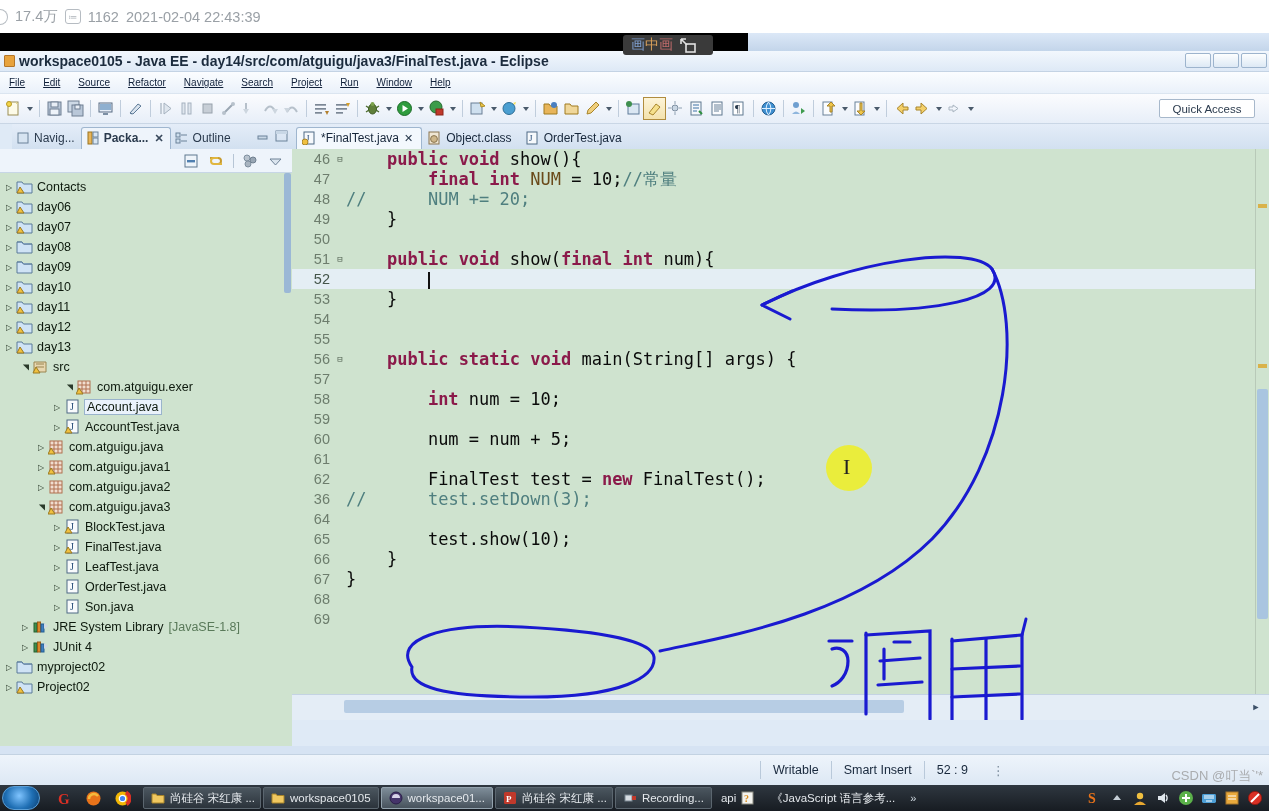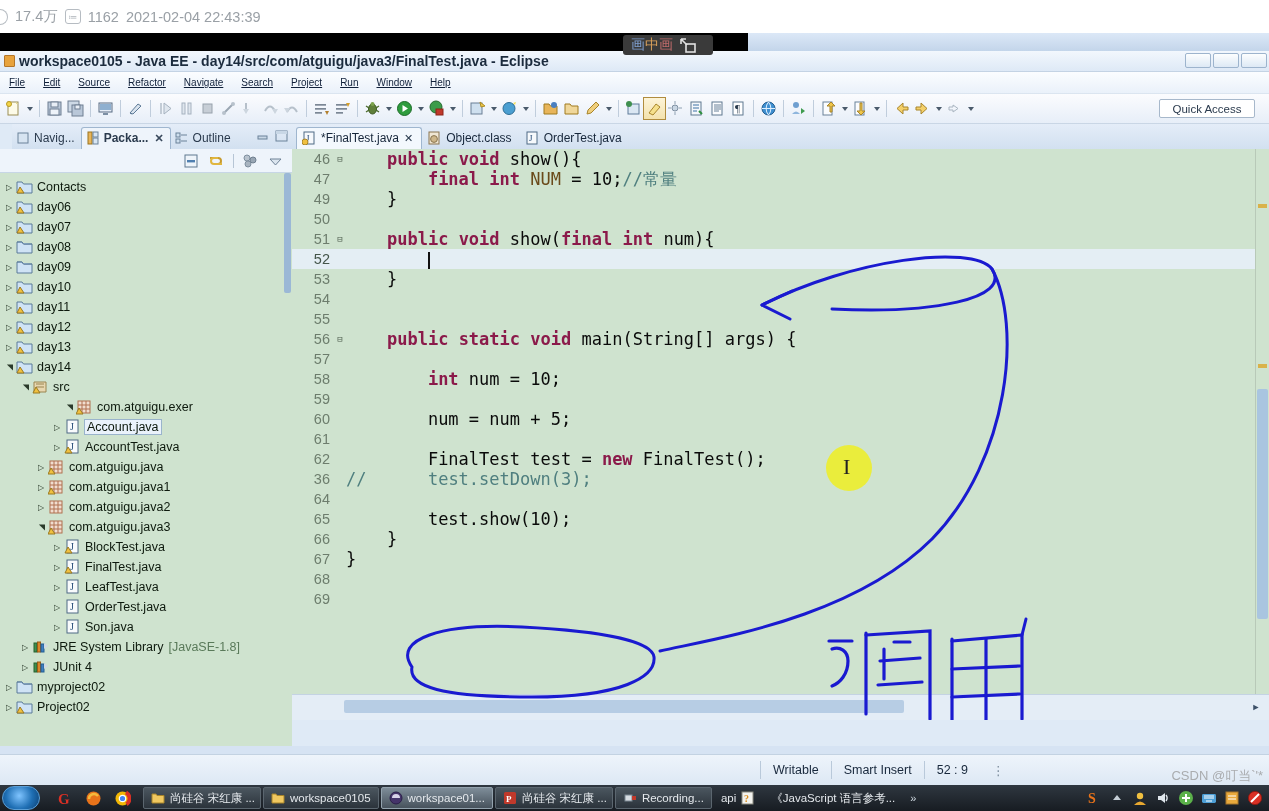--- a/index.html
+++ b/index.html
@@ -699,28 +699,20 @@
               <span class="tlabel">day12</span>
             </div>
             <div class="trow" style="padding-left: 2px;">
               <span class="twist">▷</span>
               <span class="tico"><svg width="17" height="16">
                   <path d="M1 3 h5 l1.5 2 H16 v9 H1 Z" fill="#cfe3f5" stroke="#5b7b99"></path>
                   <path d="M2 6 L6 12 L-1 12 Z" fill="#f0c040" stroke="#9a7a20" transform="translate(2,2)"></path>
                 </svg></span>
               <span class="tlabel">day13</span>
             </div>
-            <div class="trow" style="padding-left: 2px;">
-              <span class="twist" style="transform: rotate(-90deg);">◢</span>
-              <span class="tico"><svg width="17" height="16">
-                  <path d="M1 3 h5 l1.5 2 H16 v9 H1 Z" fill="#cfe3f5" stroke="#5b7b99"></path>
-                  <path d="M2 6 L6 12 L-1 12 Z" fill="#f0c040" stroke="#9a7a20" transform="translate(2,2)"></path>
-                </svg></span>
-              <span class="tlabel">day14</span>
-            </div>
             <div class="trow" style="padding-left: 18px;">
               <span class="twist" style="transform: rotate(-90deg);">◢</span>
               <span class="tico"><svg width="17" height="16">
                   <path d="M2 3 h12 v10 H2 Z" fill="#e8d7b0" stroke="#9a8550"></path>
                   <path d="M4 5 h8 M4 8 h8" stroke="#9a8550"></path>
                   <path d="M2 8 L6 14 L-1 14 Z" fill="#f0c040" stroke="#9a7a20" transform="translate(2,0)"></path>
                 </svg></span>
               <span class="tlabel">src</span>
             </div>
             <div class="trow" style="padding-left: 30px; margin-left: 32px;">
@@ -900,20 +892,25 @@
           <div class="code-lines" id="code-root">
               <div class="cline">
                 <span class="ln">46</span>
                 <span class="fold">⊟</span>
                 <span class="ctext">    <span class="k">public</span><span class="pl"> </span><span class="k">void</span><span class="pl"> show(){</span></span>
               </div>
               <div class="cline">
                 <span class="ln">47</span>
                 <span class="fold"></span>
                 <span class="ctext">        <span class="k">final</span><span class="pl"> </span><span class="k">int</span><span class="pl"> </span><span class="fld">NUM</span><span class="pl"> = 10;</span><span class="cm">//常量</span></span>
+              </div>
+              <div class="cline">
+                <span class="ln">48</span>
+                <span class="fold"></span>
+                <span class="ctext"><span class="cm">//</span><span class="pl">      </span><span class="cm">NUM += 20;</span></span>
               </div>
               <div class="cline">
                 <span class="ln">49</span>
                 <span class="fold"></span>
                 <span class="ctext">    <span class="pl">}</span></span>
               </div>
               <div class="cline">
                 <span class="ln">50</span>
                 <span class="fold"></span>
                 <span class="ctext"></span>

